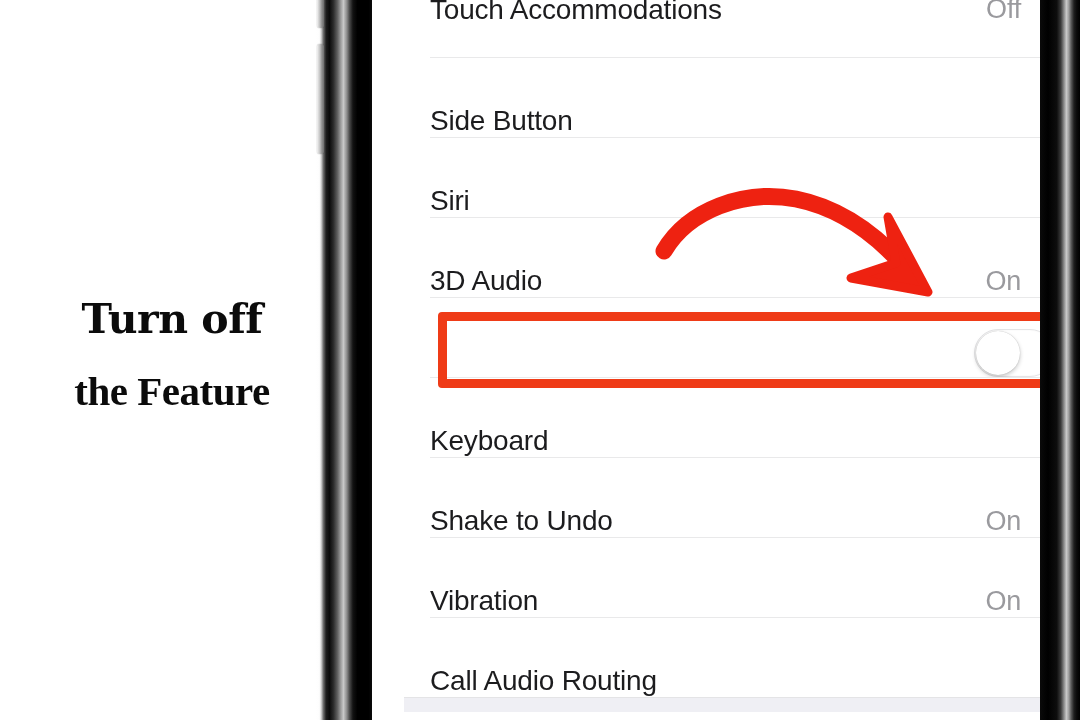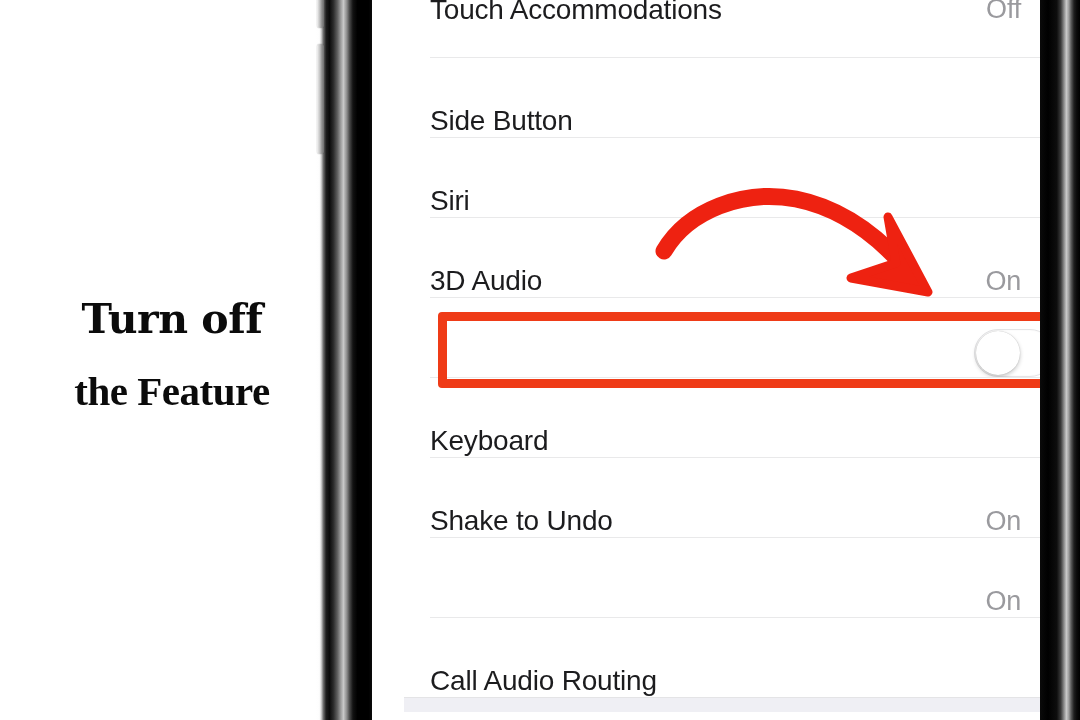--- a/index.html
+++ b/index.html
@@ -280,20 +280,21 @@
             </div>
           </div>
           <div class="row">
             <span class="row-label">Shake to Undo</span>
             <div class="row-right">
               <span class="row-value">On</span>
               <span class="chev"></span>
             </div>
           </div>
           <div class="row">
+            <span class="row-label">Vibration</span>
             <div class="row-right">
               <span class="row-value">On</span>
               <span class="chev"></span>
             </div>
           </div>
           <div class="row">
             <span class="row-label">Call Audio Routing</span>
           </div>
           <div class="section-gap"></div>
         </div>

